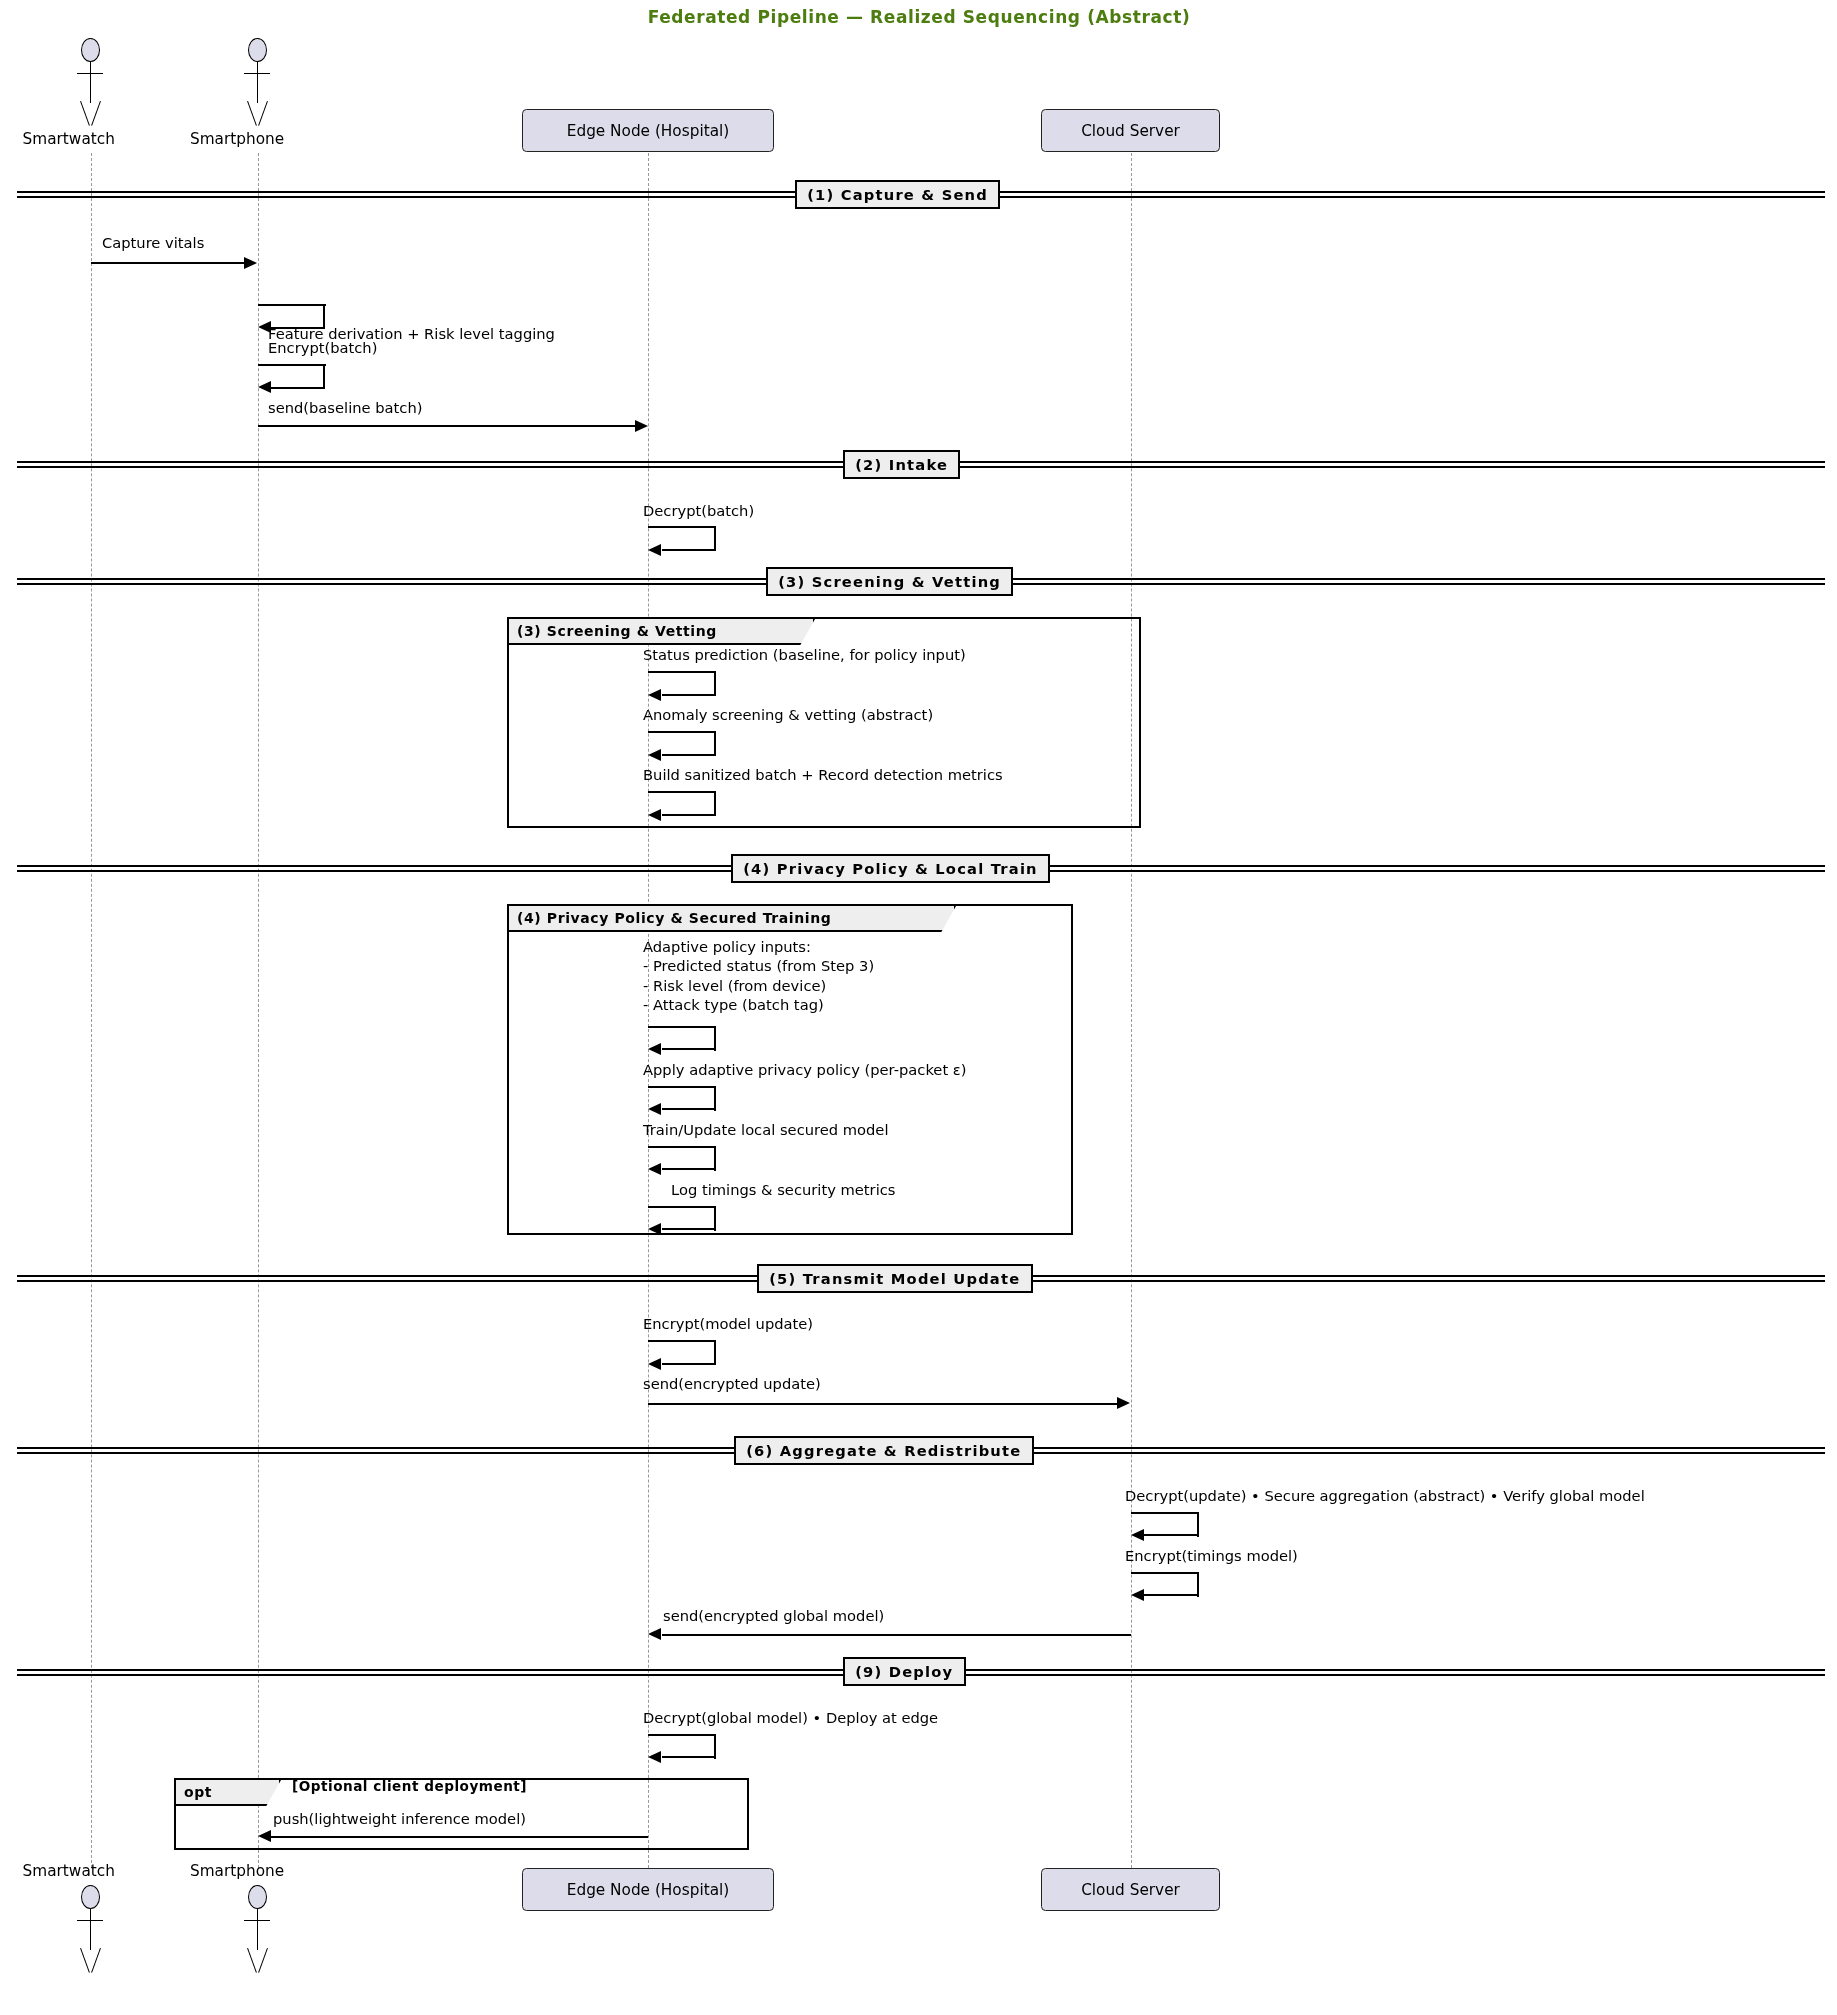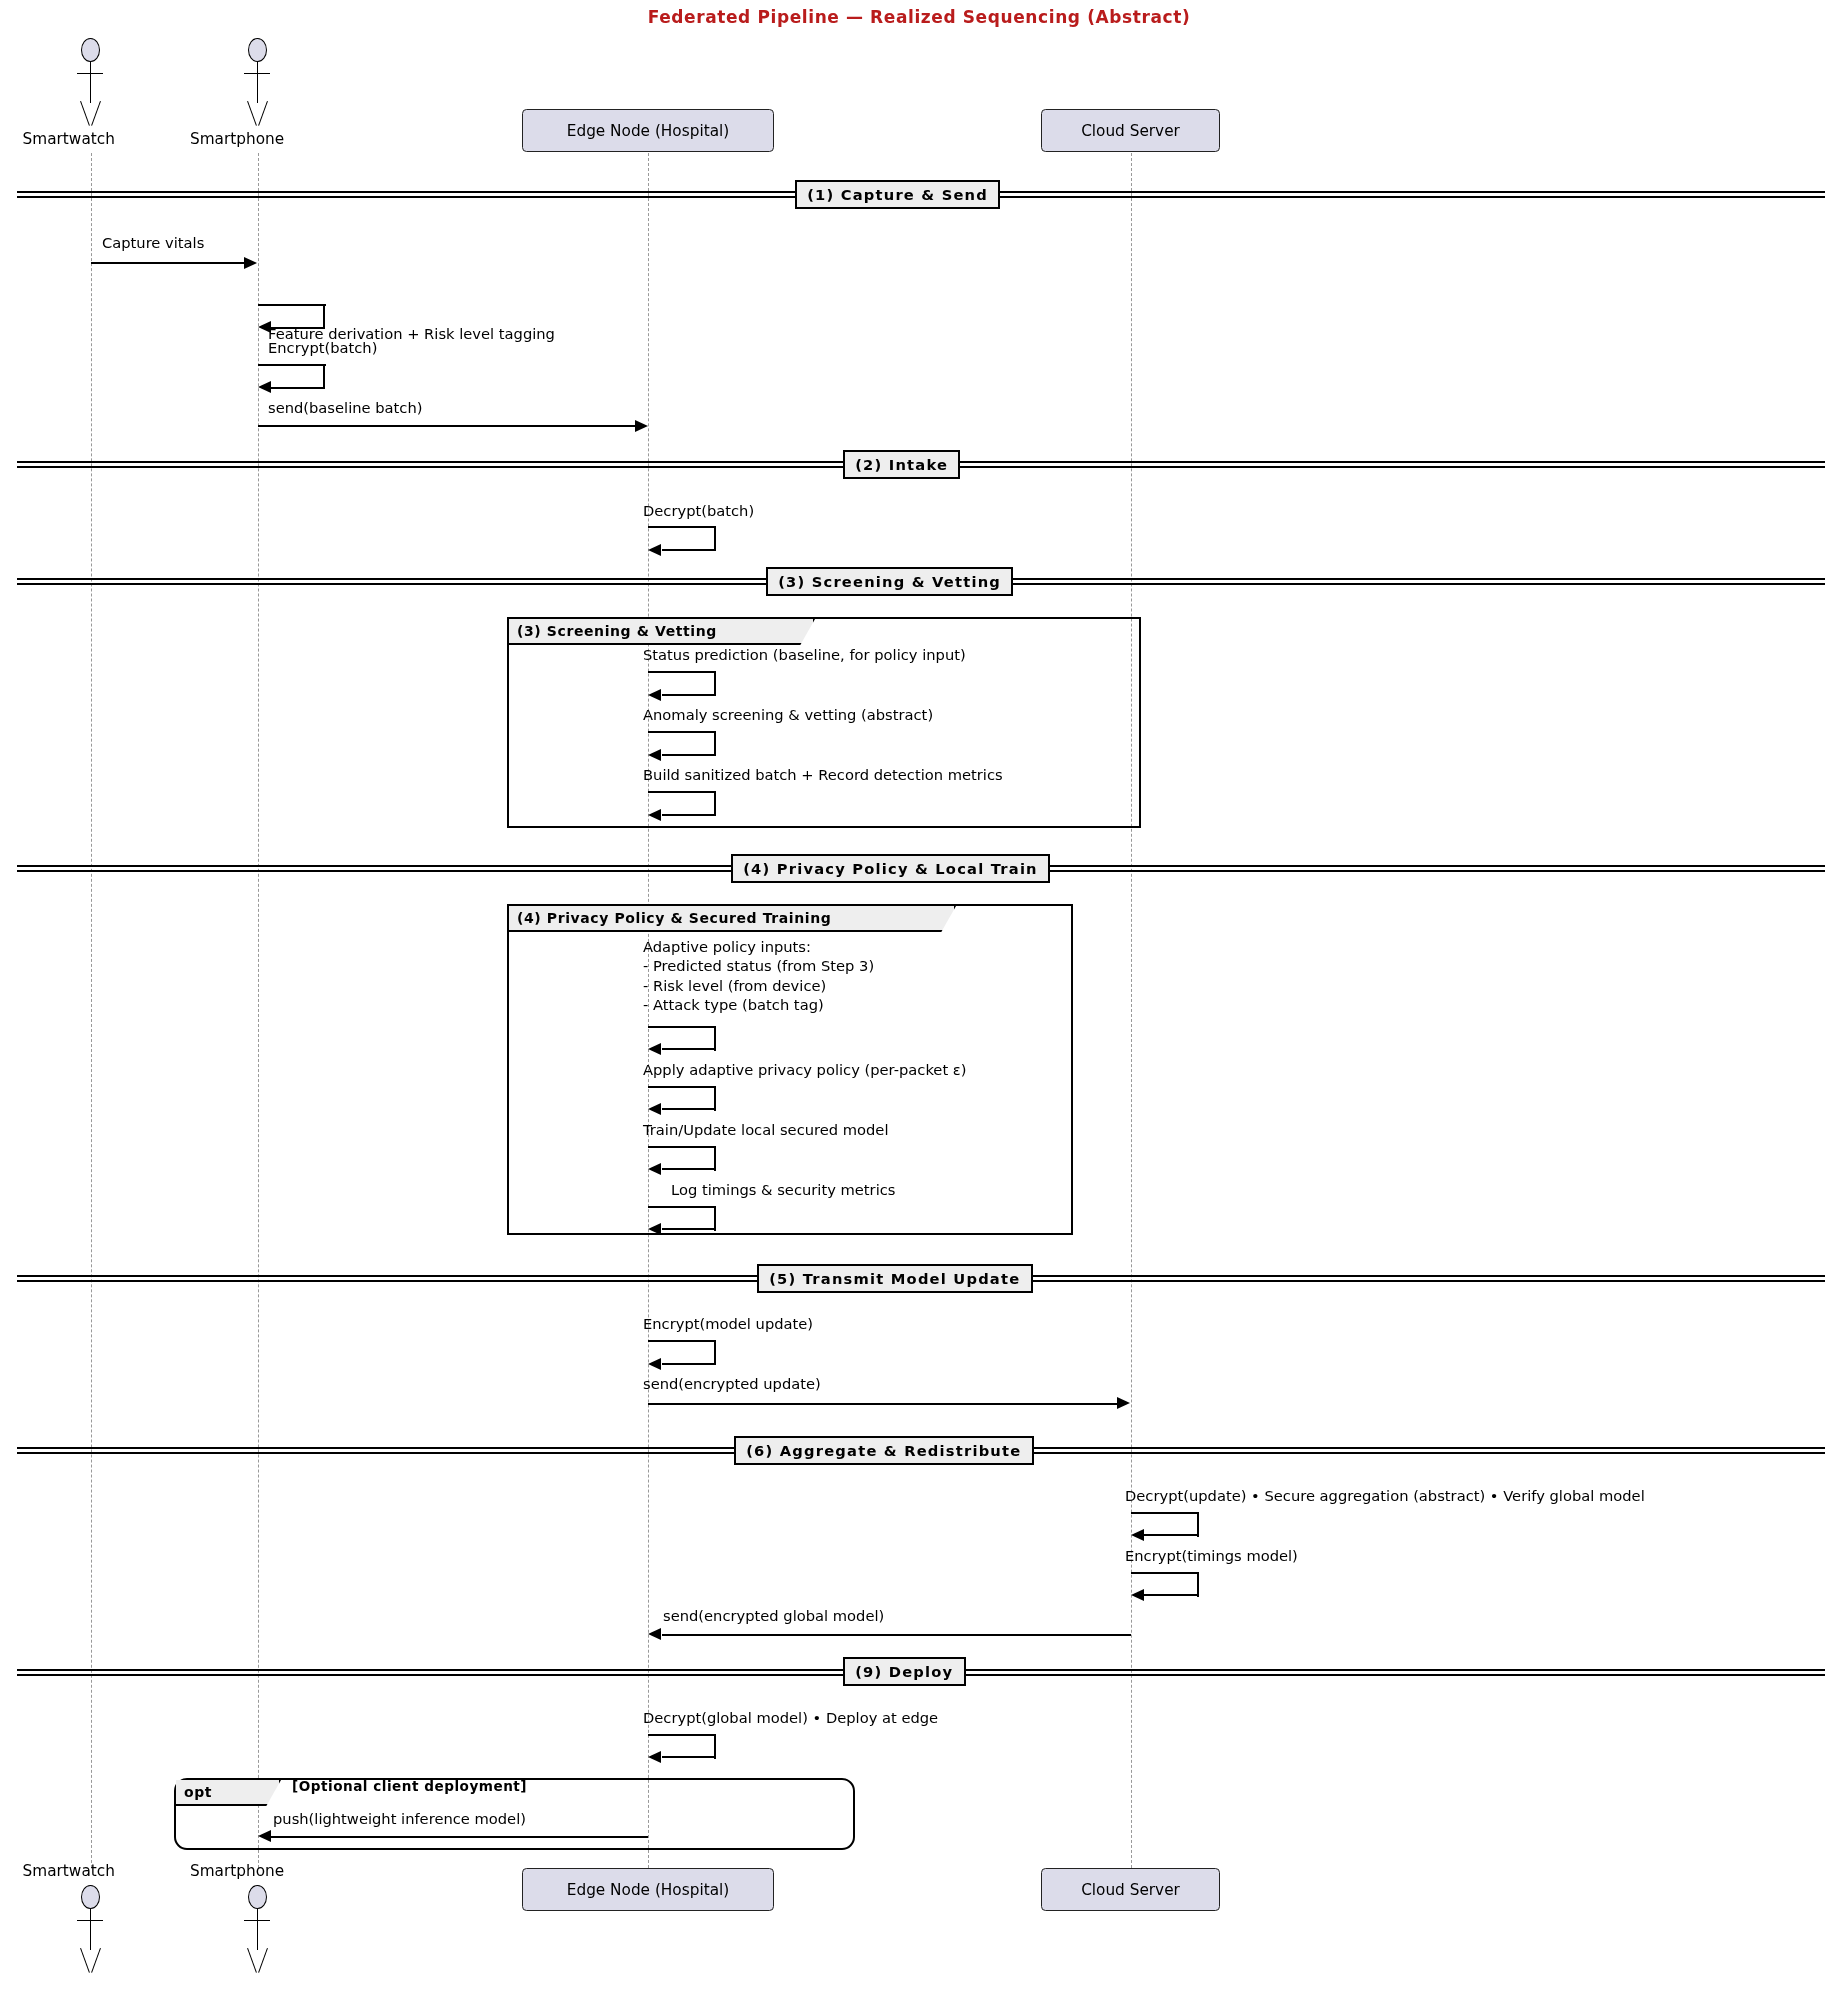--- a/index.html
+++ b/index.html
@@ -20,21 +20,21 @@
   
   .diagram-title {
     position: absolute;
     left: 0;
     top: 6.8px;
     width: 1838px;
     text-align: center;
     font-size: 17px;
     font-weight: bold;
     letter-spacing: 0.6px;
-    color: #b91c1c;
+    color: #4d7c0f;
   }
   
   .lifeline {
     position: absolute;
     width: 0;
     border-left: 1.7px dashed #999999;
     top: 153px;
     height: 1715px;
   }
   
@@ -375,21 +375,21 @@
 
   <div class="divider-rail" style="top:1669px;"></div>
   <div class="divider-label" style="left:843px; top:1657px;">(9) Deploy</div>
 
   <div class="msg-label" style="left:643px; top:1708px;">Decrypt(global model) • Deploy at edge</div>
   <div class="self-top" style="left:648px; top:1734px; width:68px;"></div>
   <div class="self-right" style="left:714px; top:1734px; height:25px;"></div>
   <div class="self-bottom" style="left:662px; top:1756px; width:54px;"></div>
   <div class="arrow-head-l" style="left:648px; top:1751px;"></div>
 
-  <div class="frame" style="left:174px; top:1778px; width:681px; height:72px;border-radius:13px;">
+  <div class="frame" style="left:174px; top:1778px; width:575px; height:72px;">
     <div class="frame-tab" style="width:105px;">opt</div>
   </div>
   <div class="frame-guard" style="left:292px; top:1778px;">[Optional client deployment]</div>
 
   <div class="msg-label" style="left:273px; top:1809px;">push(lightweight inference model)</div>
   <div class="arrow-line" style="left:271px; top:1836px; width:377px;"></div>
   <div class="arrow-head-l" style="left:258px; top:1830px;"></div>
 
   <div class="actor-label" style="left:22.6px; top:1862px; width:136px;">Smartwatch</div>
   <div class="actor" style="left:57px; top:1885px;">

